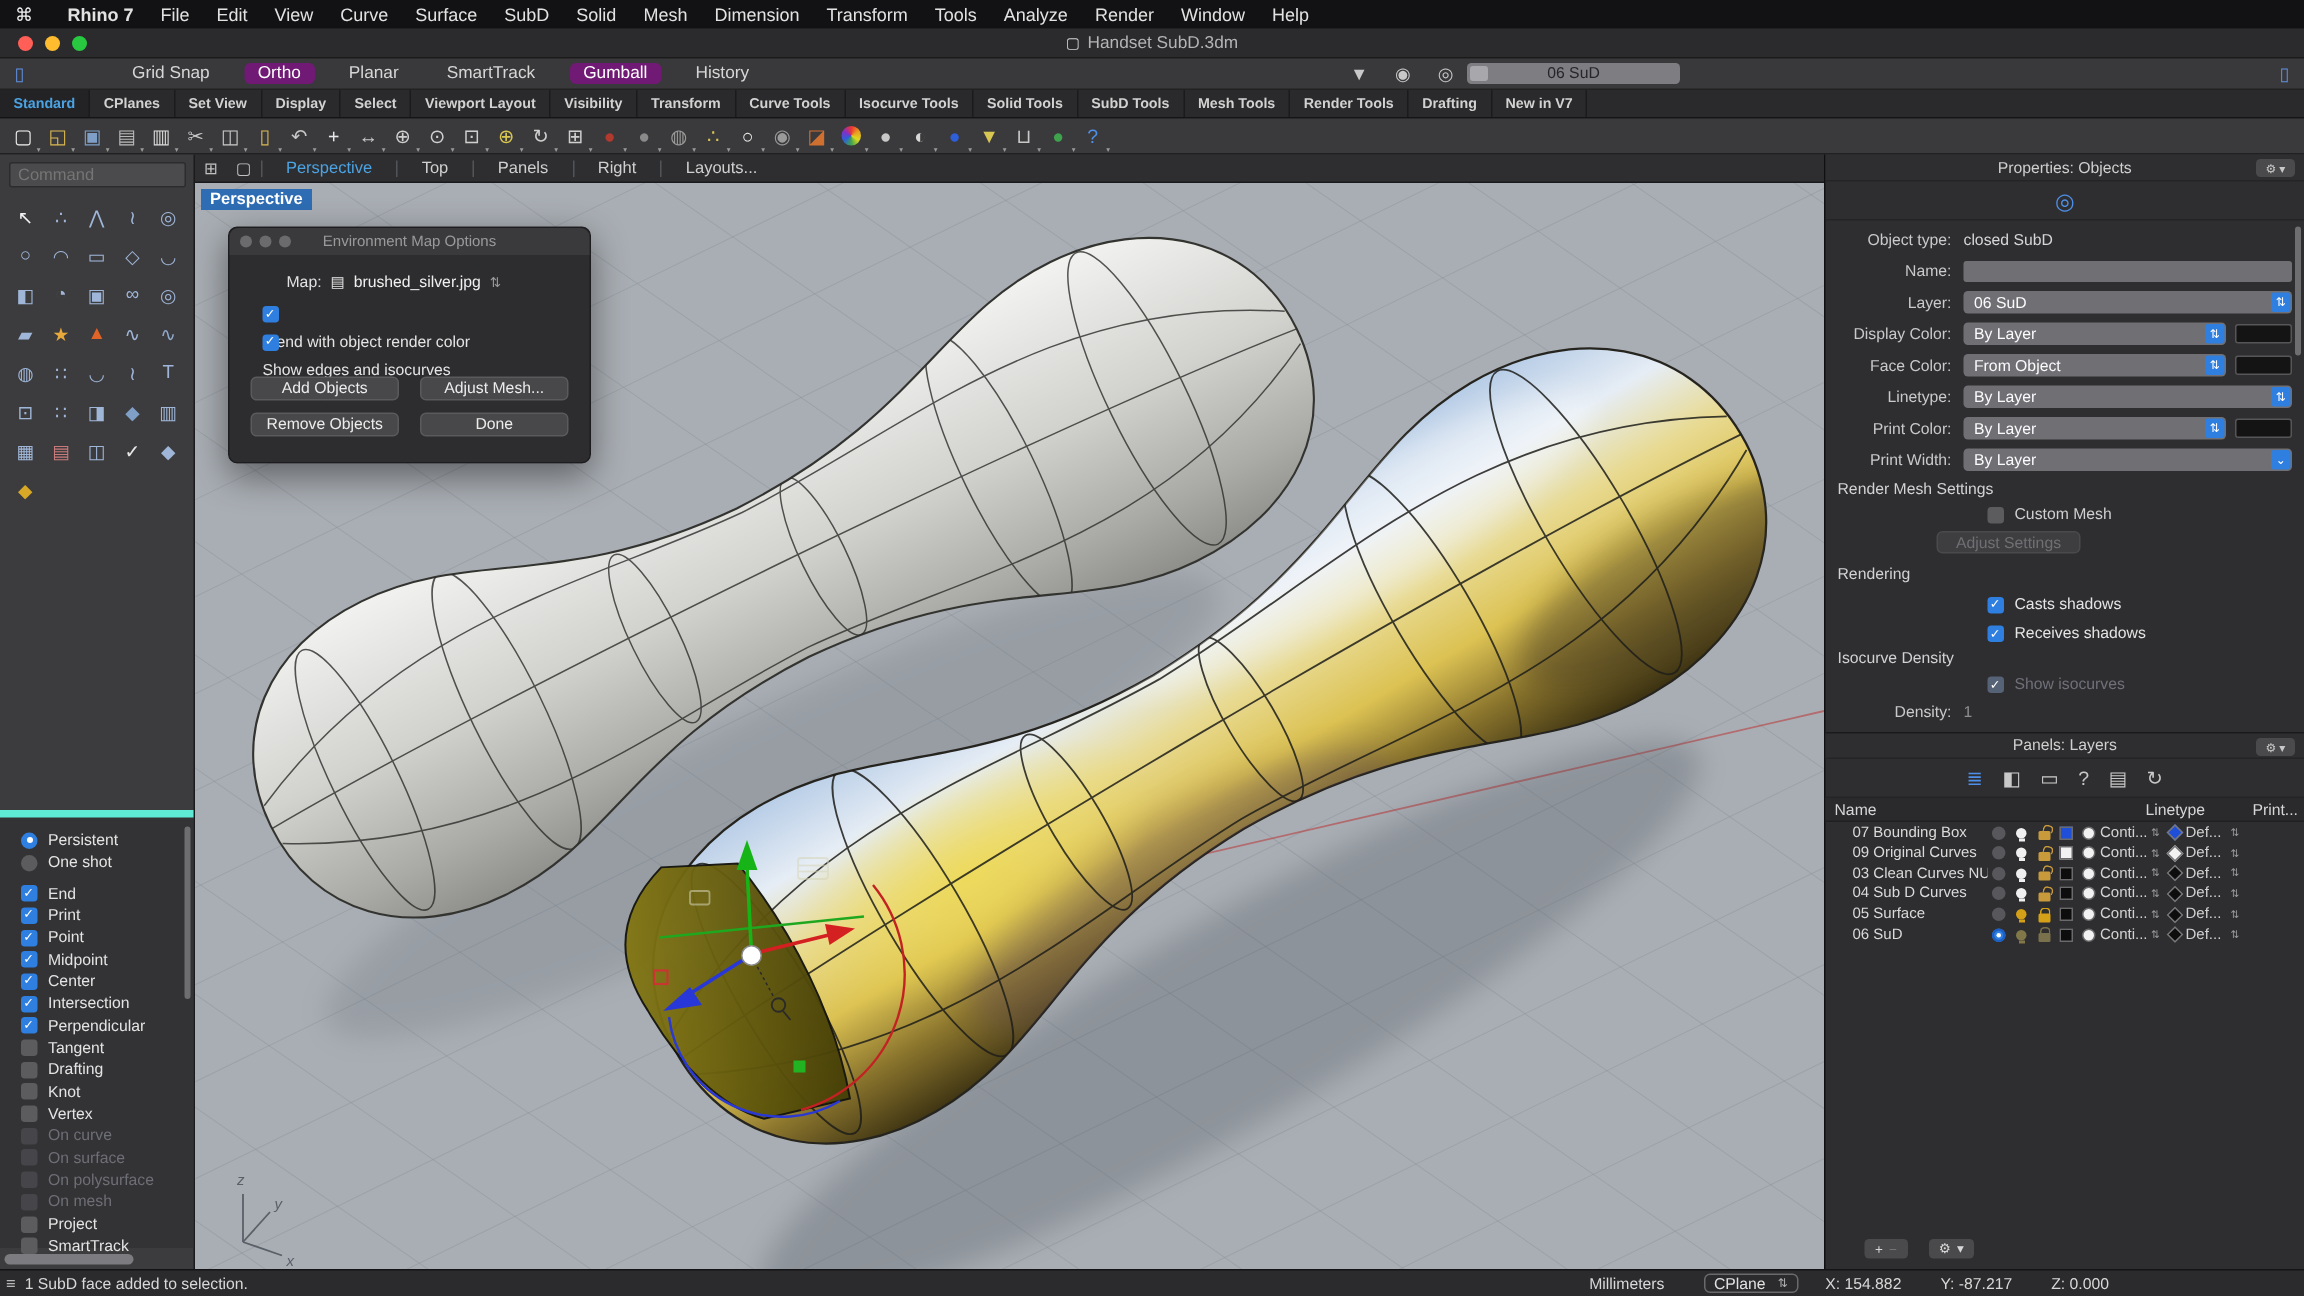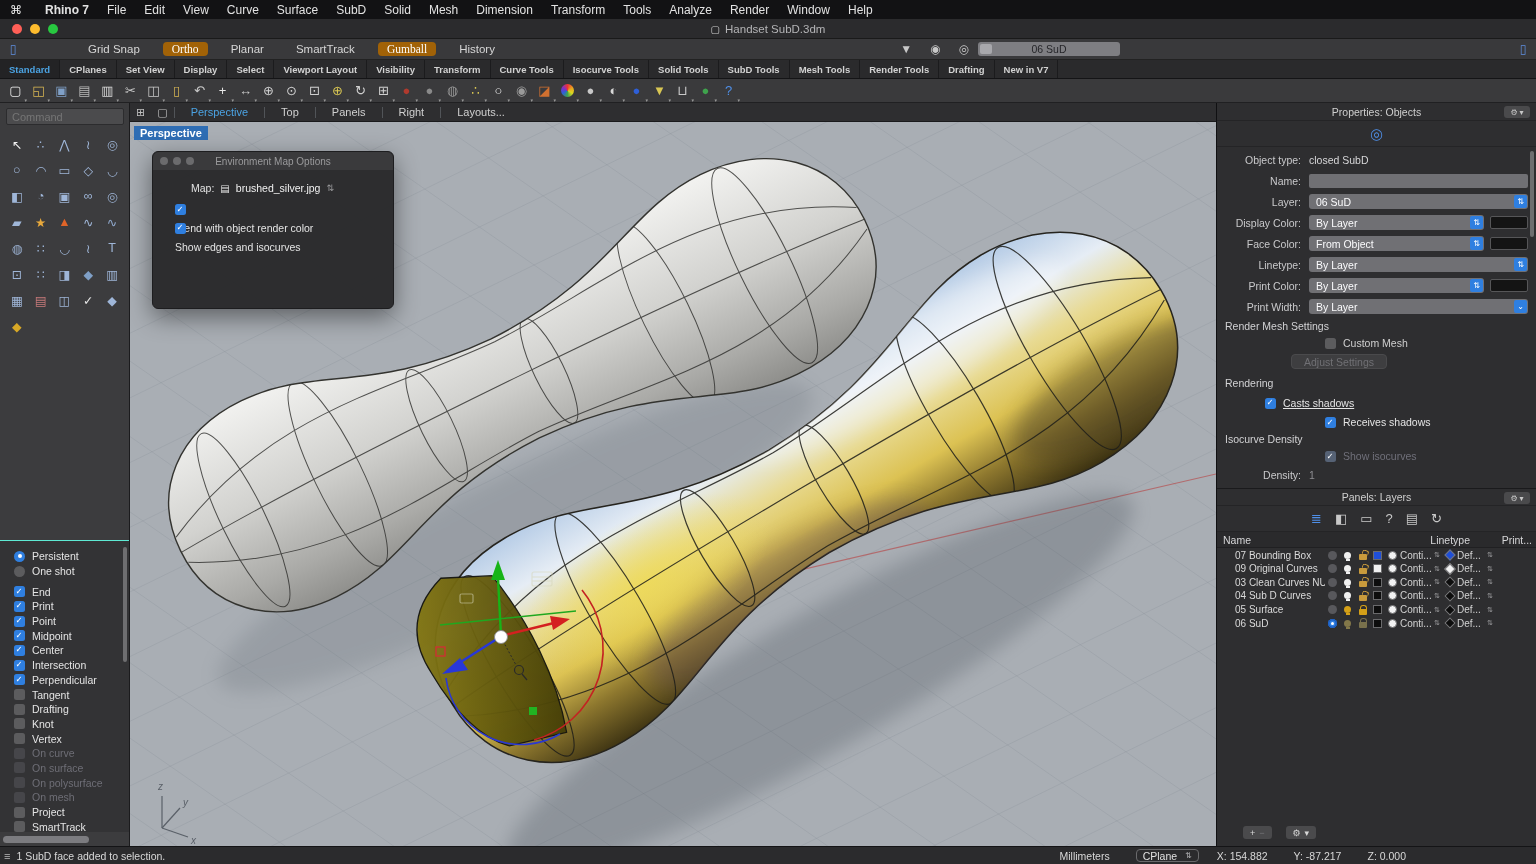--- a/index.html
+++ b/index.html
@@ -13,42 +13,42 @@
   .menu-item.bold{font-weight:bold;}
   #titlebar{position:absolute;top:19px;left:0;right:0;height:20px;background:#2b2b2d;border-bottom:1px solid #1a1a1a;}
   .tl{position:absolute;top:5px;width:10px;height:10px;border-radius:50%;}
   #titlebar .title-wrap{position:absolute;left:0;right:0;top:0;height:20px;display:flex;align-items:center;justify-content:center;
     gap:5px;color:#b4b4b6;font-size:11.5px;}
   #titlebar .doc-ic{color:#cfcfcf;font-size:10px;}
   #quickbar{position:absolute;top:39px;left:0;right:0;height:21px;background:#39393b;display:flex;align-items:center;
     font-size:11.5px;color:#d6d6d6;border-bottom:1px solid #222;}
   .panel-ic{color:#5f8fe0;font-size:12px;width:26px;text-align:center;}
   .qtoggle{padding:1px 9px;margin:0 7px;border-radius:4px;white-space:nowrap;}
-  .qtoggle.active{background:#a16207;color:#fff;font-family:Liberation Serif, serif;}
+  .qtoggle.active{background:#701a75;color:#fff;}
   #quickbar .spacer{flex:1;}
   .qico{color:#c8c8c8;font-size:12px;margin:0 9px;}
   #layer-pill{width:142px;height:14px;background:#7e7e82;border-radius:3px;display:flex;align-items:center;margin-right:10px;position:relative;}
   #layer-pill .sw{width:12px;height:10px;background:#a8a8ac;border-radius:2px;margin-left:2px;}
   #layer-pill .txt{position:absolute;left:0;right:0;text-align:center;color:#26262a;font-size:10.5px;}
   #tabbar{position:absolute;top:60px;left:0;right:0;height:19px;background:#2a2a2c;display:flex;align-items:stretch;border-bottom:1px solid #141416;}
   .rtab{padding:0 9px;font-size:9.5px;font-weight:bold;color:#d2d2d2;display:flex;align-items:center;border-right:1px solid #1b1b1d;white-space:nowrap;}
   .rtab.active{color:#4ba3e3;background:#232325;}
   #iconbar{position:absolute;top:79px;left:0;right:0;height:24px;background:#3a3a3c;display:flex;align-items:center;padding-left:4px;border-bottom:1px solid #202022;}
   .tb-ic{width:23px;height:20px;display:flex;align-items:center;justify-content:center;font-size:13px;position:relative;}
   .tb-ic::after{content:"▾";position:absolute;right:0;bottom:-2px;font-size:5px;color:#9a9a9a;}
   .tb-ic.wheel{color:transparent;}
   .tb-ic.wheel::before{content:"";width:13px;height:13px;border-radius:50%;
     background:conic-gradient(#e33,#e8a020,#ddd820,#3fa34d,#2e5fd8,#8030c8,#e33);}
   
   #sidebar{position:absolute;top:103px;bottom:18px;left:0;width:130px;background:#3c3c3e;border-right:1px solid #1b1b1d;}
   #cmdbox{margin:5px 6px;height:17px;width:118px;background:#4b4b4d;border:1px solid #2c2c2e;border-radius:2px;
     color:#9c9c9e;font-size:11px;padding:0 5px;font-family:"Liberation Sans",sans-serif;}
   #toolgrid{display:grid;grid-template-columns:repeat(5,1fr);padding:3px 5px;row-gap:4px;}
   .sb-tool{height:22px;display:flex;align-items:center;justify-content:center;font-size:12.5px;}
-  #osnap{position:absolute;left:0;right:0;bottom:14px;top:437px;background:#333335;border-top:1px solid #5eead4;padding:8px 16px 0 14px;}
+  #osnap{position:absolute;left:0;right:0;bottom:14px;top:437px;background:#333335;border-top:5px solid #5eead4;padding:8px 16px 0 14px;}
   .os-row{display:flex;align-items:center;gap:7px;height:14.7px;font-size:10.5px;color:#e4e4e4;}
   .cb{width:11px;height:11px;border-radius:2.5px;background:#5c5c5e;position:relative;flex:none;}
   .os-row.checked .cb,.cb[data-state~="checked"]{background:#2f7fe0;}
   .os-row.checked .cb::after,.cb[data-state~="checked"]::after{content:"✓";position:absolute;left:1.5px;top:-0.5px;font-size:8.5px;color:#fff;font-weight:bold;}
   .os-row.disabled .cb,.cb[data-state~="disabled"]{background:#46464a;}
   .cb[data-state~="checked"][data-state~="disabled"]{background:#566275;}
   .os-row.disabled span{color:#6e6e76;}
   .radio{width:11px;height:11px;border-radius:50%;background:#5c5c5e;position:relative;flex:none;}
   .os-row.on .radio{background:#2f7fe0;}
   .os-row.on .radio::after{content:"";position:absolute;left:3.5px;top:3.5px;width:4px;height:4px;border-radius:50%;background:#fff;}
@@ -573,20 +573,26 @@
         <span class="mstep">⇅</span>
       </div>
       <div class="dlg-opt os-row checked">
           <span class="cb"></span>
           <span>Blend with object render color</span>
         </div>
         <div class="dlg-opt os-row checked">
           <span class="cb"></span>
           <span>Show edges and isocurves</span>
         </div>
+      <div class="dlg-btns">
+        <div class="dlg-btn">Add Objects</div>
+          <div class="dlg-btn">Adjust Mesh...</div>
+          <div class="dlg-btn">Remove Objects</div>
+          <div class="dlg-btn">Done</div>
+      </div>
     </div>
   </div>
 </div>
 
 <div id="rightpanel">
   <div class="ph">
     <span>Properties: Objects</span>
     <span class="gearpill">
       <span>⚙</span>
       <span>▾</span>
@@ -652,21 +658,21 @@
         </span>
 
       </div>
     <div class="psec">Render Mesh Settings</div>
     <div class="pcheck">
       <span class="cb" data-state="unchecked"></span>
       <span>Custom Mesh</span>
     </div>
     <div class="pbtn-dis">Adjust Settings</div>
     <div class="psec">Rendering</div>
-    <div class="pcheck os-row checked" style="margin-left:48px;text-decoration:underline;">
+    <div class="pcheck os-row checked" style="margin-left:108px;">
         <span class="cb"></span>
         <span>Casts shadows</span>
       </div>
       <div class="pcheck os-row checked" style="margin-left:108px;">
         <span class="cb"></span>
         <span>Receives shadows</span>
       </div>
     <div class="psec">Isocurve Density</div>
     <div class="pcheck dis">
       <span class="cb" data-state="checked disabled"></span>

